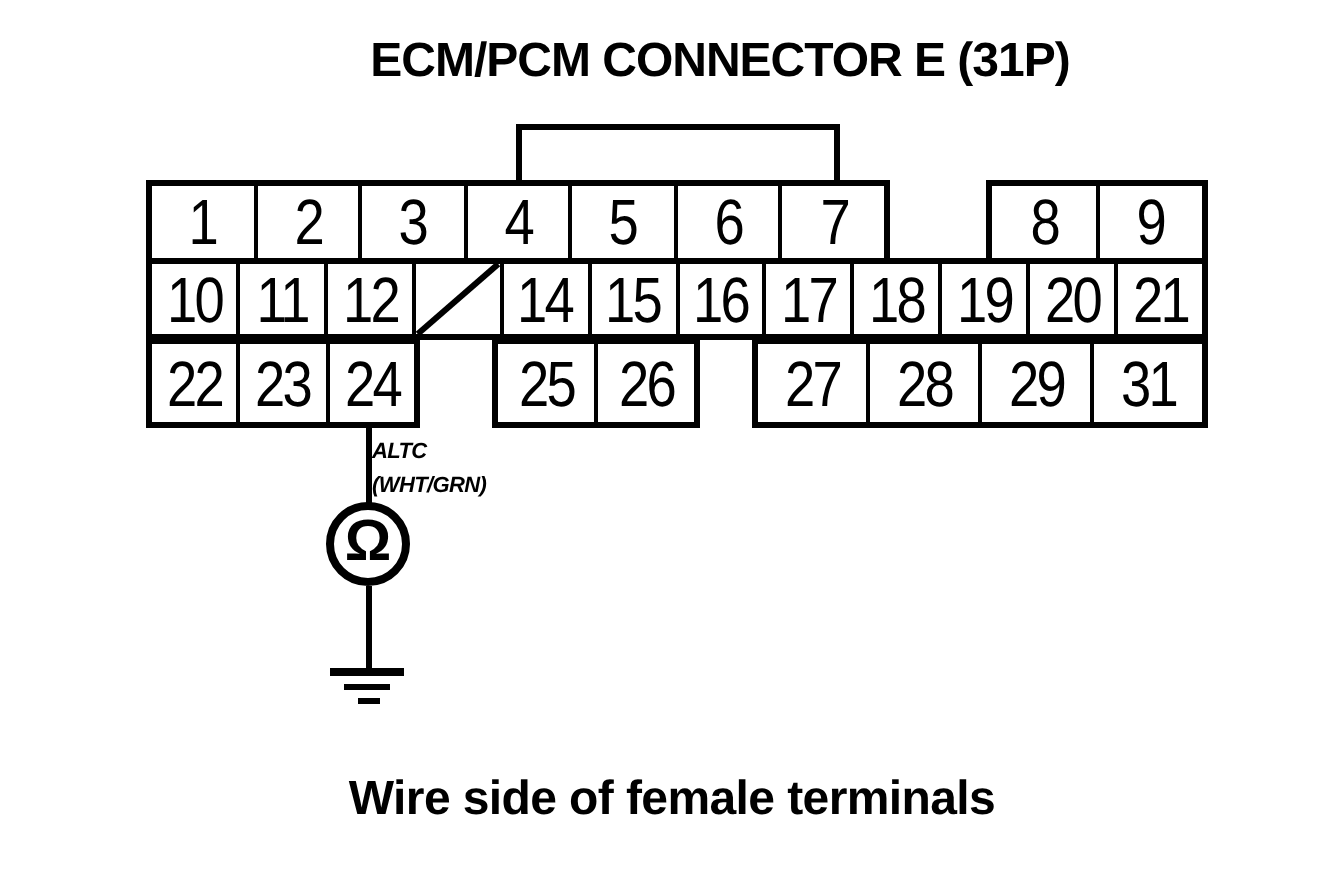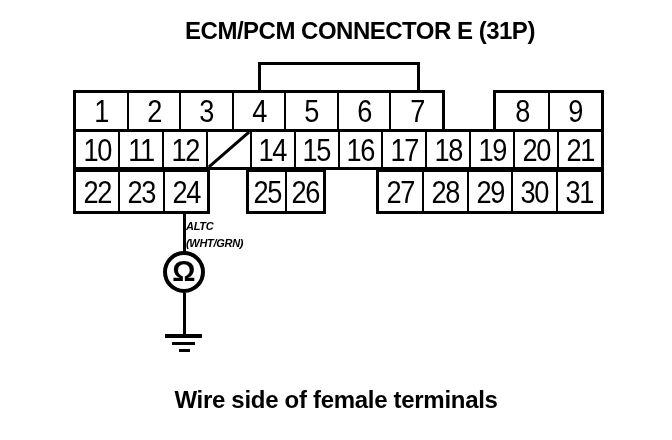--- a/index.html
+++ b/index.html
@@ -39,21 +39,21 @@
   .block {
     position: absolute;
     display: flex;
     border: 3px solid #000;
     background: #fff;
   }
   .row1-left  { left: 73px;  top: 90px;  width: 372px; height: 42px; }
   .row1-right { left: 493px; top: 90px;  width: 111px; height: 42px; }
   .row2       { left: 73px;  top: 129px; width: 531px; height: 41px; }
   .row3-left  { left: 73px;  top: 169px; width: 137px; height: 45px; text-align: center; }
-  .row3-mid   { left: 246px; top: 169px; width: 80px;  height: 45px; }
+  .row3-mid   { left: 246px; top: 169px; width: 104px;  height: 45px; }
   .row3-right { left: 376px; top: 169px; width: 228px; height: 45px; }
   .cell {
     flex: 1;
     position: relative;
     display: flex;
     align-items: center;
     justify-content: center;
     border-left: 2px solid #000;
     overflow: visible;
   }
@@ -215,23 +215,20 @@
       <div class="cell">
         <span class="num">27</span>
       </div>
       <div class="cell">
         <span class="num">28</span>
       </div>
       <div class="cell">
         <span class="num">29</span>
       </div>
       <div class="cell">
-        <span class="num">30</span>
-      </div>
-      <div class="cell">
         <span class="num">31</span>
       </div>
     </div>
 
   <div class="wire wire-top"></div>
 
   <div class="wire-label">
     <div>ALTC</div>
     <div>(WHT/GRN)</div>
   </div>

